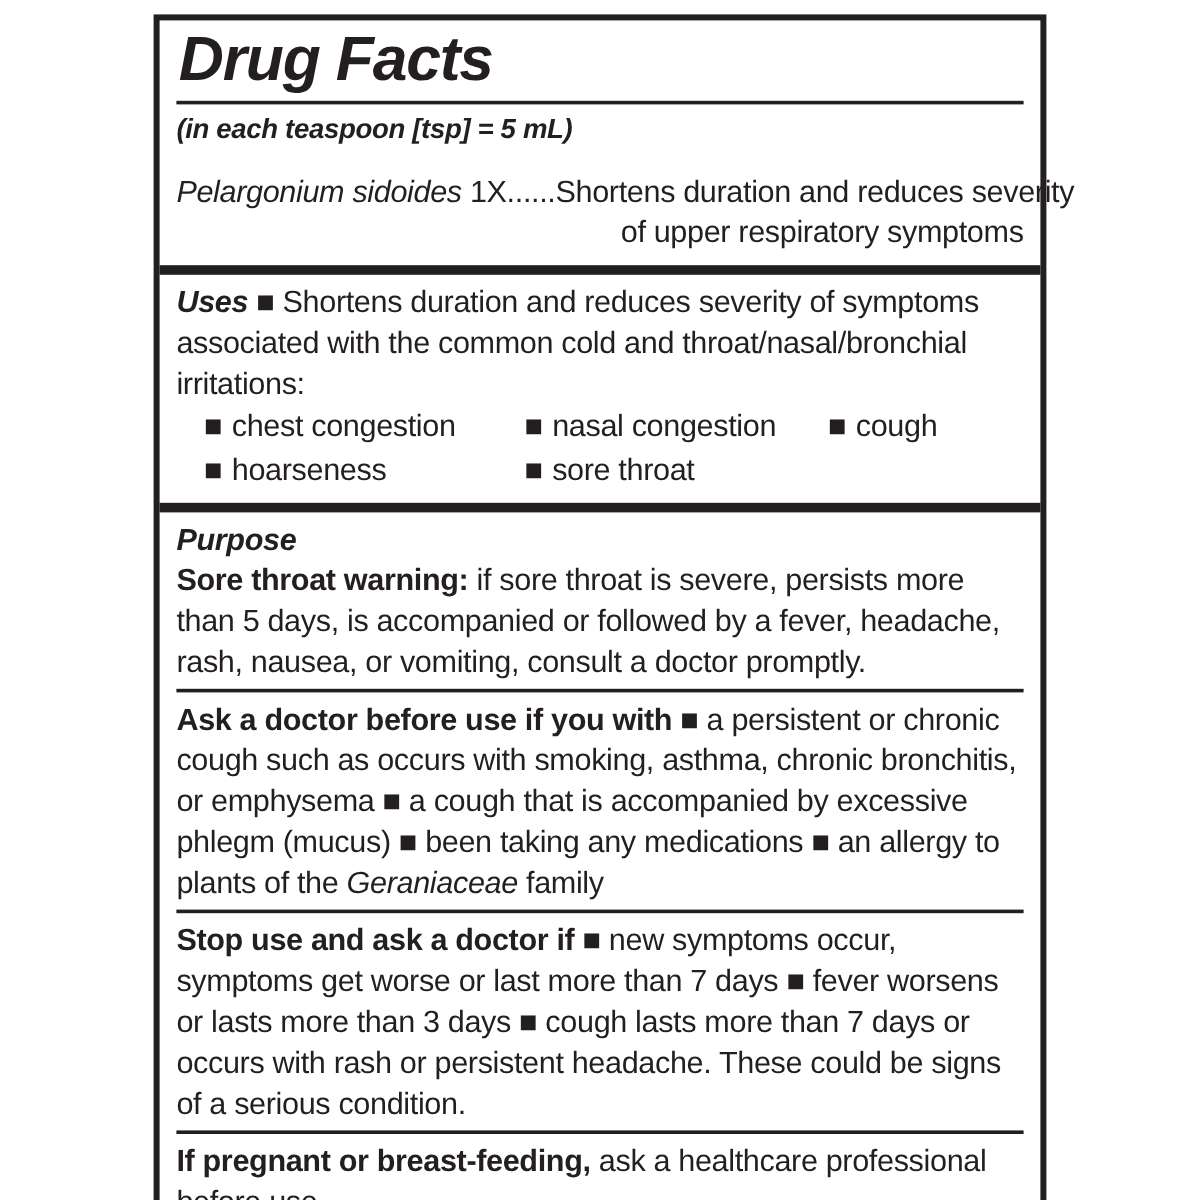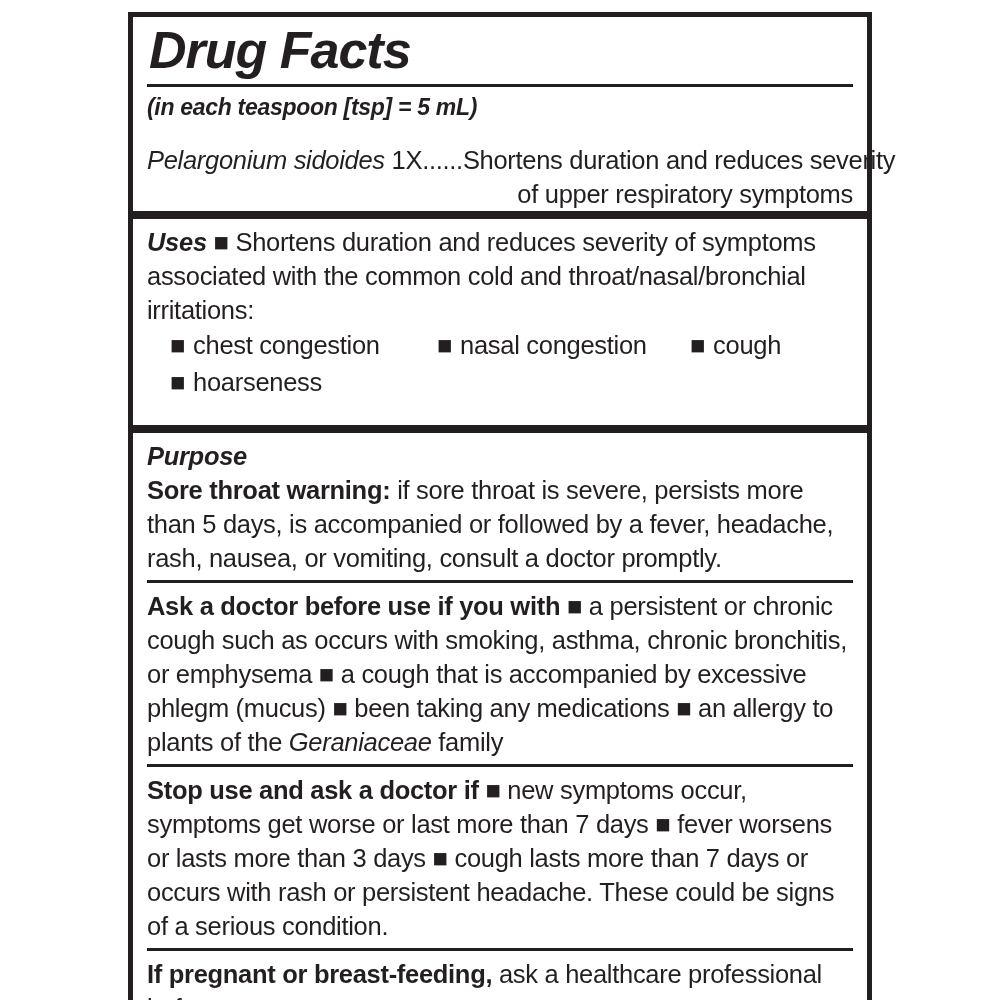--- a/index.html
+++ b/index.html
@@ -66,34 +66,35 @@
     font-weight: bold;
     font-style: italic;
     letter-spacing: -0.3px;
   }
   .ing-line {
     margin-top: 22px;
     white-space: nowrap;
   }
   .purpose2 {
     text-align: right;
+    margin-bottom: 10px;
   }
   
   .thick-divider {
     height: 8px;
     background: #231f20;
     margin: 0 -14px;
   }
   .thin-divider {
     height: 3px;
     background: #231f20;
     margin: 5px 0 6px 0;
   }
   
-  .section { padding: 6px 0 24px 0; }
+  .section { padding: 6px 0 8px 0; }
   .uses-grid {
     display: grid;
     grid-template-columns: 267px 253px 1fr;
     padding-left: 23px;
     line-height: 37px;
   }
   .sq { margin-right: 8px; }
   
   .warn-heading {
     font-size: 25.5px;
@@ -119,20 +120,21 @@
 
     <div class="thick-divider"></div>
 
     <section class="section body-text">
       <p><span class="bi">Uses</span><span> ■ Shortens duration and reduces severity of symptoms associated with the common cold and throat/nasal/bronchial irritations:</span></p>
       <div class="uses-grid">
         <div><span class="sq">■</span><span>chest congestion</span></div>
         <div><span class="sq">■</span><span>nasal congestion</span></div>
         <div><span class="sq">■</span><span>cough</span></div>
         <div><span class="sq">■</span><span>hoarseness</span></div>
+        <div><span class="sq">■</span><span>sore throat</span></div>
       </div>
     </section>
 
     <div class="thick-divider"></div>
 
     <section class="section body-text">
       <div class="warn-heading">Purpose</div>
 
       <p class="warn-para"><span class="b">Sore throat warning:</span><span> if sore throat is severe, persists more than 5 days, is accompanied or followed by a fever, headache, rash, nausea, or vomiting, consult a doctor promptly.</span></p>
 

